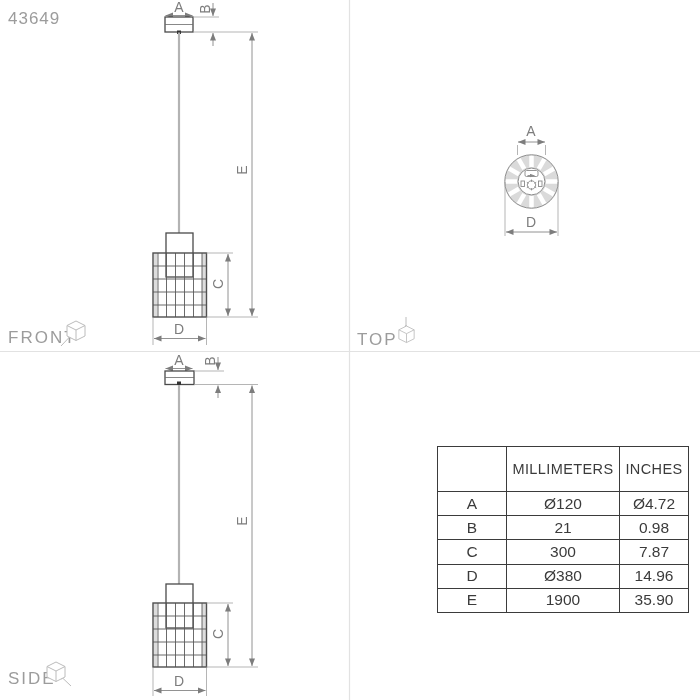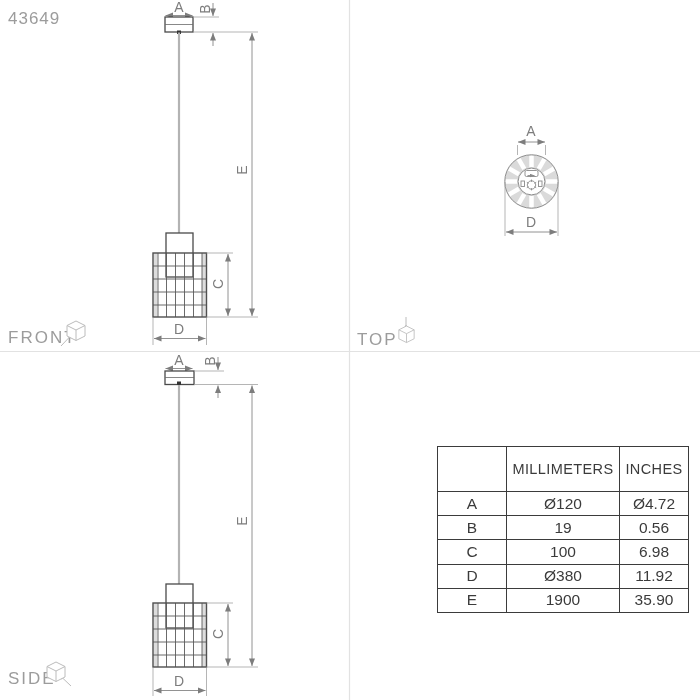--- a/index.html
+++ b/index.html
@@ -240,32 +240,32 @@
       </tr>
     </thead>
     <tbody>
       <tr>
         <td>A</td>
         <td>Ø120</td>
         <td>Ø4.72</td>
       </tr>
       <tr>
         <td>B</td>
-        <td>19</td>
-        <td>0.56</td>
+        <td>21</td>
+        <td>0.98</td>
       </tr>
       <tr>
         <td>C</td>
-        <td>100</td>
-        <td>6.98</td>
+        <td>300</td>
+        <td>7.87</td>
       </tr>
       <tr>
         <td>D</td>
         <td>Ø380</td>
-        <td>11.92</td>
+        <td>14.96</td>
       </tr>
       <tr>
         <td>E</td>
         <td>1900</td>
         <td>35.90</td>
       </tr>
     </tbody>
   </table>
 </div>
 

